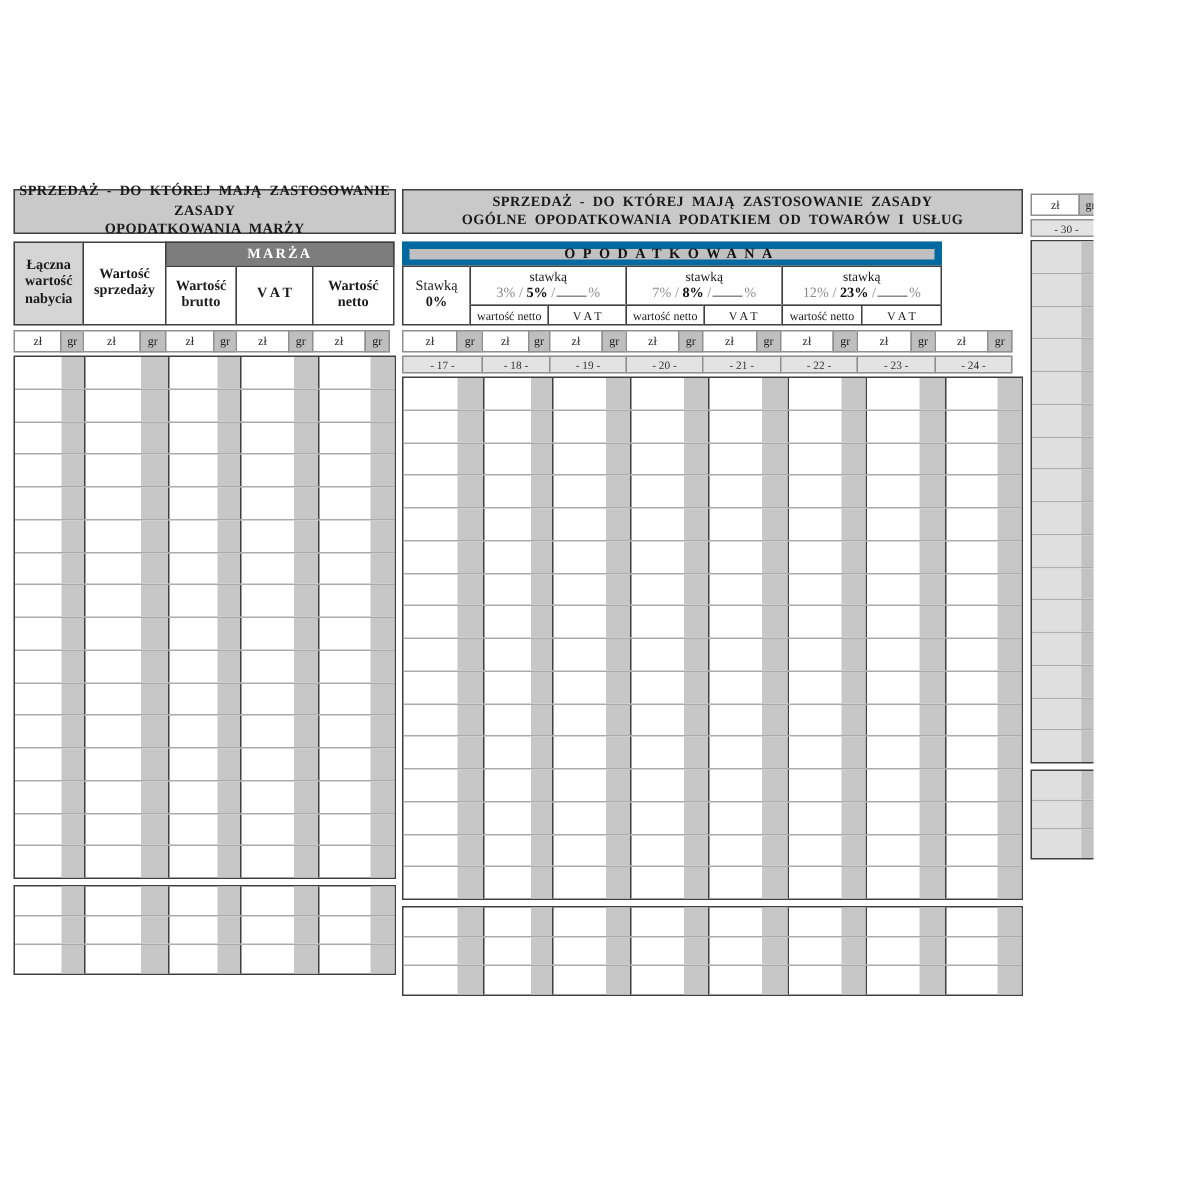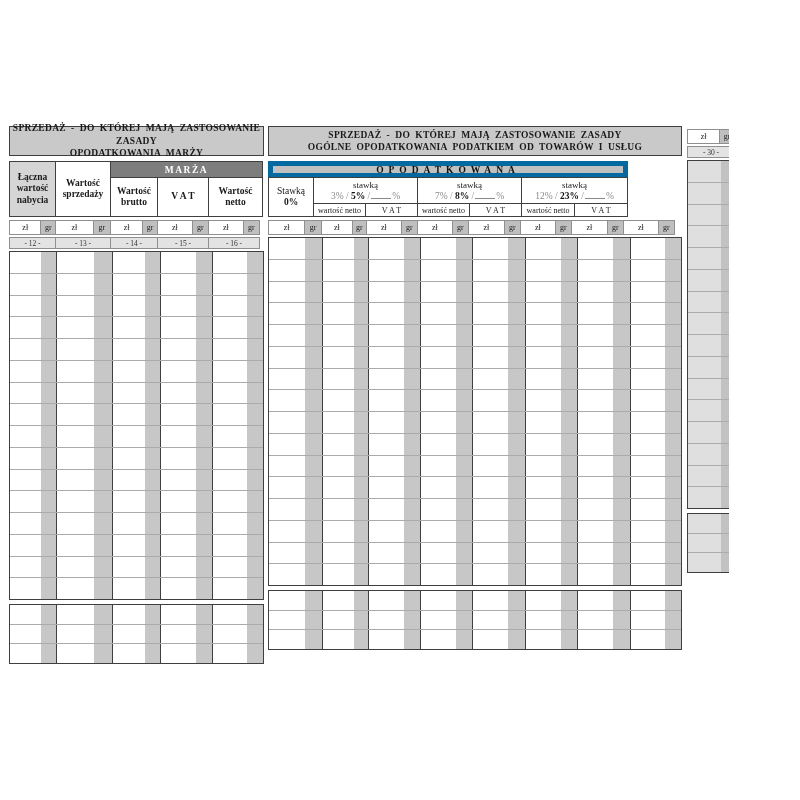--- a/index.html
+++ b/index.html
@@ -116,27 +116,20 @@
             </div>
             <div class="zlgr-col" style="width: 52px;">
               <div class="zl">zł</div>
               <div class="gr">gr</div>
             </div>
             <div class="zlgr-col" style="width: 52px;">
               <div class="zl">zł</div>
               <div class="gr">gr</div>
             </div>
           </div>
-        <div class="nums" id="nums-left">
-            <div class="num-box" style="width: 47px;">- 12 -</div>
-            <div class="num-box" style="width: 56px;">- 13 -</div>
-            <div class="num-box" style="width: 48px;">- 14 -</div>
-            <div class="num-box" style="width: 52px;">- 15 -</div>
-            <div class="num-box" style="width: 52px;">- 16 -</div>
-          </div>
         <div class="bodygrid body-main" id="body-left">
             <div class="brow">
               <div class="bcol" style="width: 47px;">
                 <div class="stripe"></div>
               </div>
               <div class="bcol" style="width: 56px;">
                 <div class="stripe"></div>
               </div>
               <div class="bcol" style="width: 48px;">
                 <div class="stripe"></div>
@@ -533,20 +526,30 @@
             </div>
             <div class="zlgr-col" style="width: 53px;">
               <div class="zl">zł</div>
               <div class="gr">gr</div>
             </div>
             <div class="zlgr-col" style="width: 52px;">
               <div class="zl">zł</div>
               <div class="gr">gr</div>
             </div>
           </div>
+        <div class="nums" id="nums-right">
+            <div class="num-box" style="width: 54px;">- 17 -</div>
+            <div class="num-box" style="width: 46px;">- 18 -</div>
+            <div class="num-box" style="width: 52px;">- 19 -</div>
+            <div class="num-box" style="width: 52px;">- 20 -</div>
+            <div class="num-box" style="width: 53px;">- 21 -</div>
+            <div class="num-box" style="width: 52px;">- 22 -</div>
+            <div class="num-box" style="width: 53px;">- 23 -</div>
+            <div class="num-box" style="width: 52px;">- 24 -</div>
+          </div>
         <div class="bodygrid body-main" id="body-right">
             <div class="brow">
               <div class="bcol" style="width: 54px;">
                 <div class="stripe"></div>
               </div>
               <div class="bcol" style="width: 46px;">
                 <div class="stripe"></div>
               </div>
               <div class="bcol" style="width: 52px;">
                 <div class="stripe"></div>

